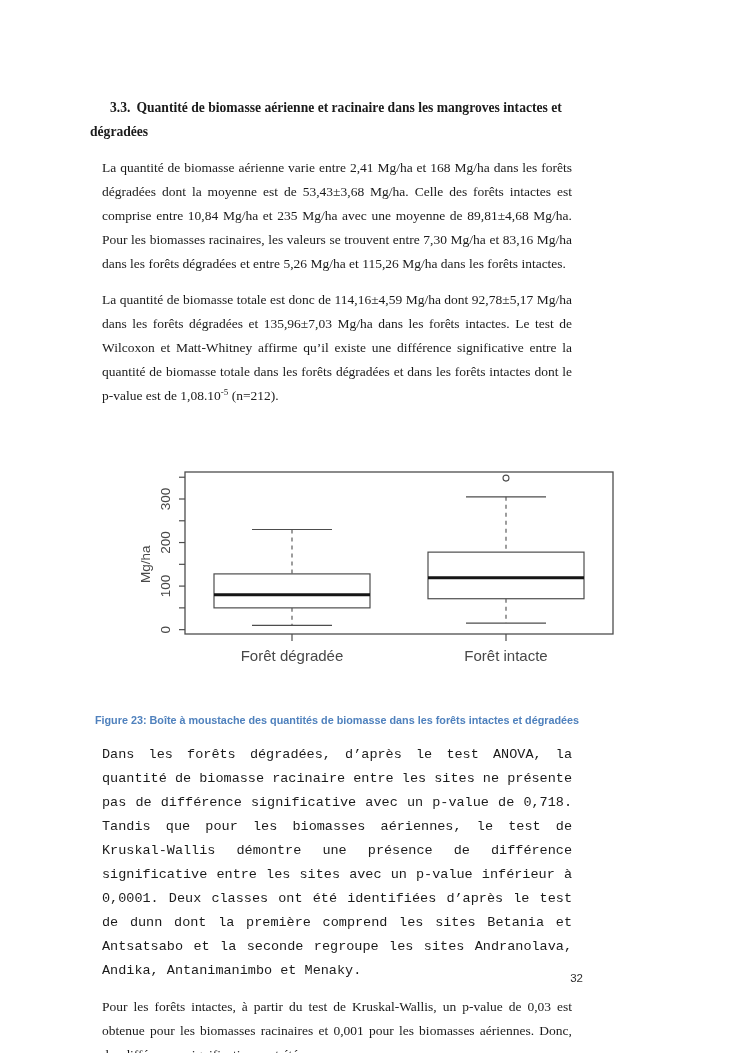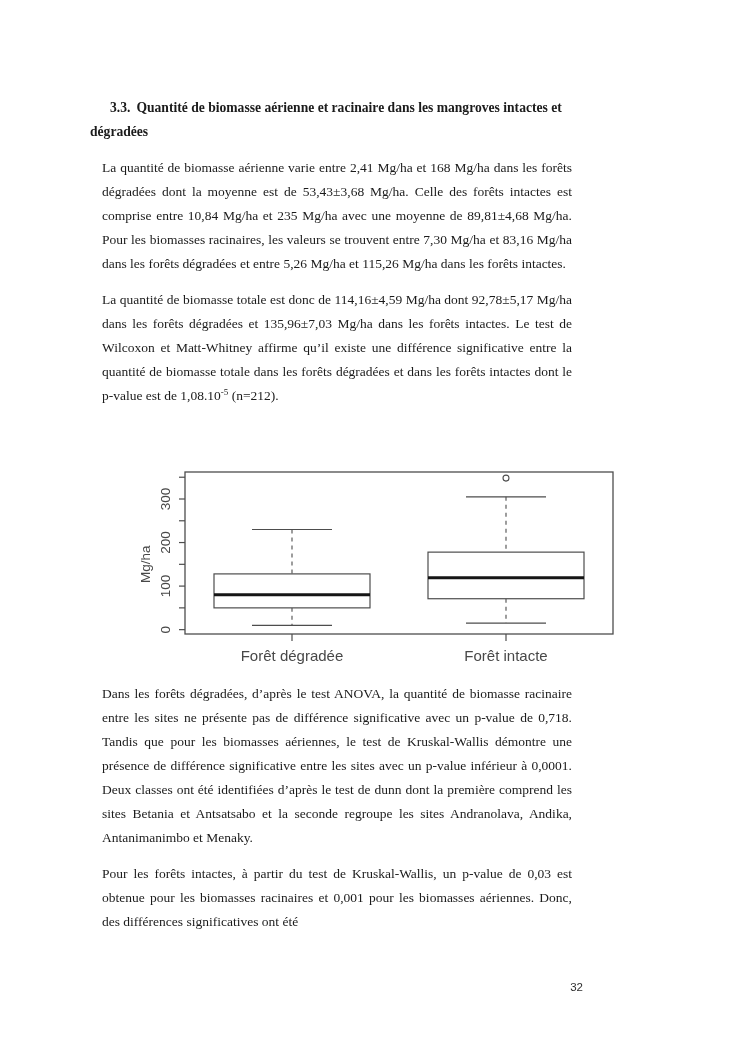--- a/index.html
+++ b/index.html
@@ -42,24 +42,24 @@
   .chart-wrap svg text.cat-lab  { font-size:15px; }
   figcaption.fig-caption {
     margin-top:46px;
     text-align:center;
     font-family:"Liberation Sans", sans-serif;
     font-weight:bold;
     font-size:10.8px;
     line-height:15px;
     color:#4f81bd;
   }
-  p.after-fig { margin-top:15px; }
+  p.after-fig { margin-top:15px;font-family:Liberation Mono, monospace; }
   .page-number {
     position:absolute;
-    right:89px; bottom:60px;
+    right:89px; bottom:69px;
     font-family:"Liberation Sans", sans-serif;
     font-size:11.5px;
     color:#2e2e2e;
   }
 </style>
 </head>
 <body>
 
 <div class="page">
 
@@ -97,20 +97,21 @@
           <line x1="369" y1="34.82258064516128" x2="369" y2="90.12903225806451" stroke="#4d4d4d" stroke-width="1.1" stroke-dasharray="4 4"></line>
           <line x1="369" y1="136.7258064516129" x2="369" y2="161.11290322580646" stroke="#4d4d4d" stroke-width="1.1" stroke-dasharray="4 4"></line>
           <line x1="329" y1="34.82258064516128" x2="409" y2="34.82258064516128" stroke="#4d4d4d" stroke-width="1.2"></line>
           <line x1="329" y1="161.11290322580646" x2="409" y2="161.11290322580646" stroke="#4d4d4d" stroke-width="1.2"></line>
           <rect x="291" y="90.12903225806451" width="156" height="46.596774193548384" fill="#ffffff" stroke="#4d4d4d" stroke-width="1.2"></rect>
           <line x1="291" y1="115.82258064516128" x2="447" y2="115.82258064516128" stroke="#151515" stroke-width="3"></line>
           <circle cx="369" cy="16.096774193548384" r="3" fill="none" stroke="#4d4d4d" stroke-width="1.1"></circle>
           <line x1="369" y1="172" x2="369" y2="179" stroke="#4d4d4d" stroke-width="1.2"></line>
           <text x="369" y="199" text-anchor="middle" class="cat-lab">Forêt intacte</text>
         </svg></div>
+    <figcaption class="fig-caption">Figure 23: Boîte à moustache des quantités de biomasse dans les forêts intactes et dégradées</figcaption>
   </figure>
 
   <p class="body-par after-fig">Dans les forêts dégradées, d’après le test ANOVA, la quantité de biomasse racinaire entre les sites ne présente pas de différence significative avec un p-value de 0,718. Tandis que pour les biomasses aériennes, le test de Kruskal-Wallis démontre une présence de différence significative entre les sites avec un p-value inférieur à 0,0001. Deux classes ont été identifiées d’après le test de dunn dont la première comprend les sites Betania et Antsatsabo et la seconde regroupe les sites Andranolava, Andika, Antanimanimbo et Menaky.</p>
 
   <p class="body-par">Pour les forêts intactes, à partir du test de Kruskal-Wallis, un p-value de 0,03 est obtenue pour les biomasses racinaires et 0,001 pour les biomasses aériennes. Donc, des différences significatives ont été</p>
 
   <div class="page-number">32</div>
 
 </div>
 

